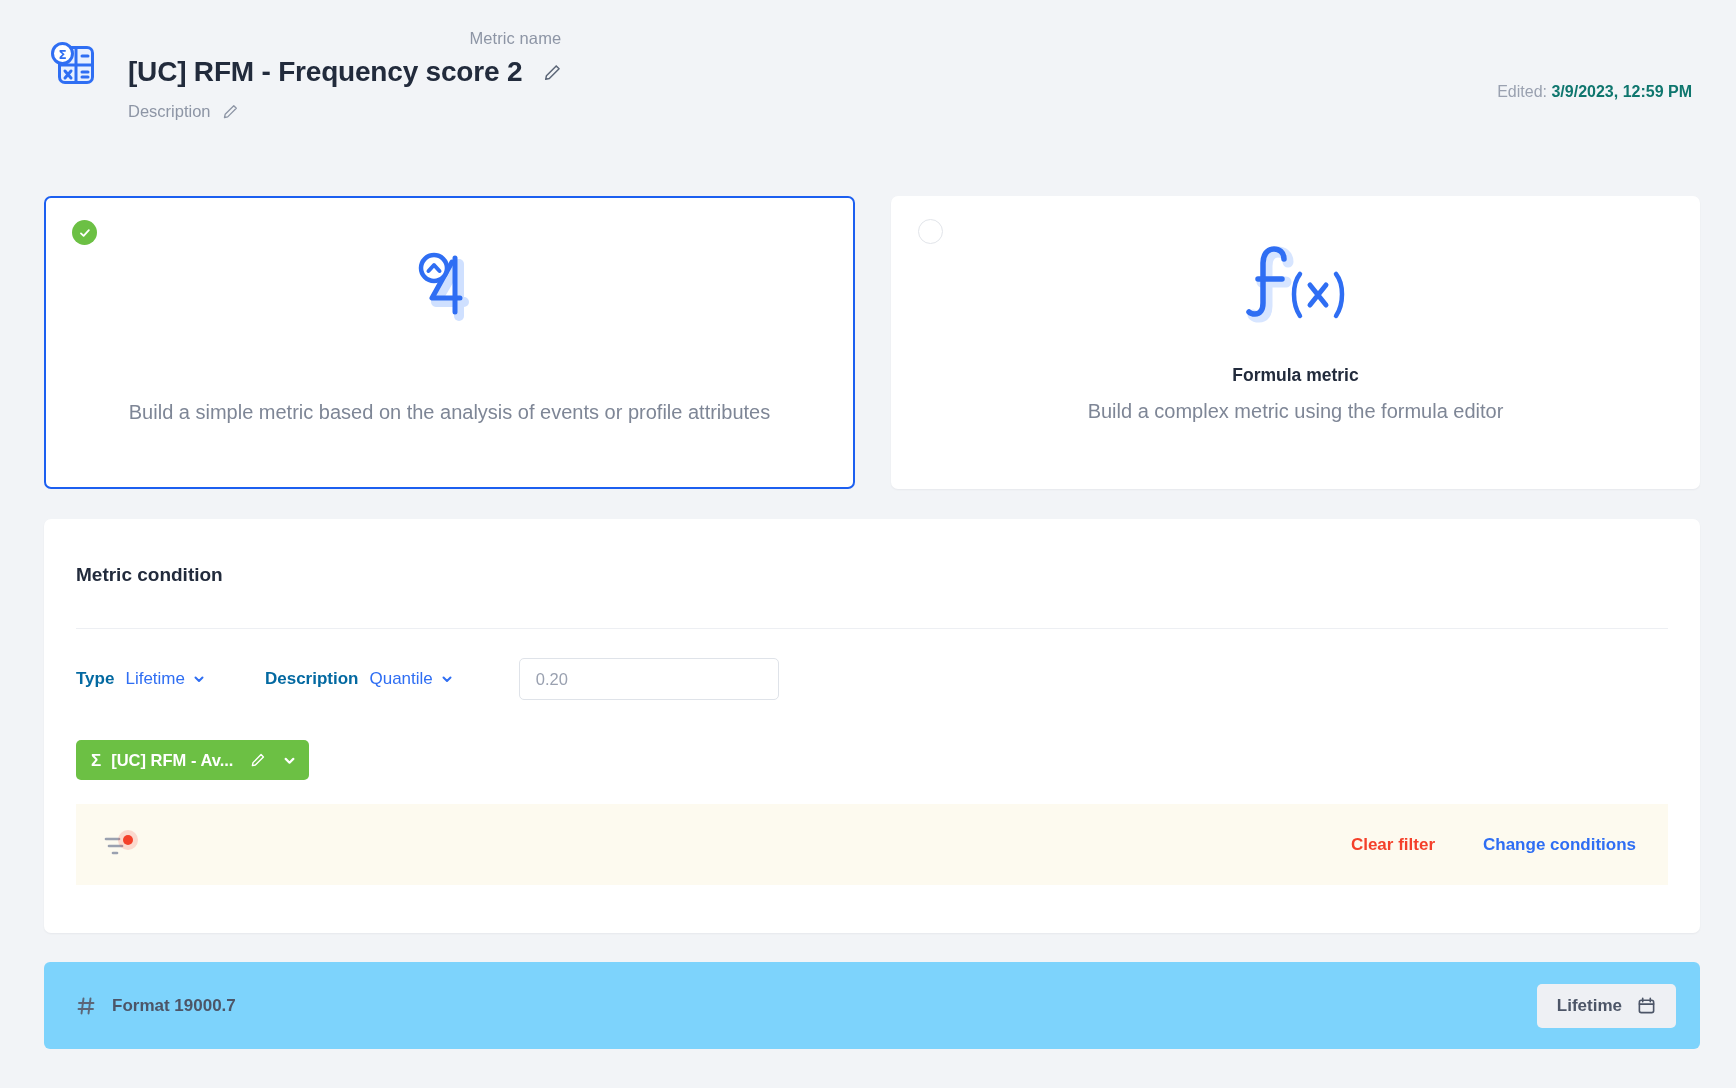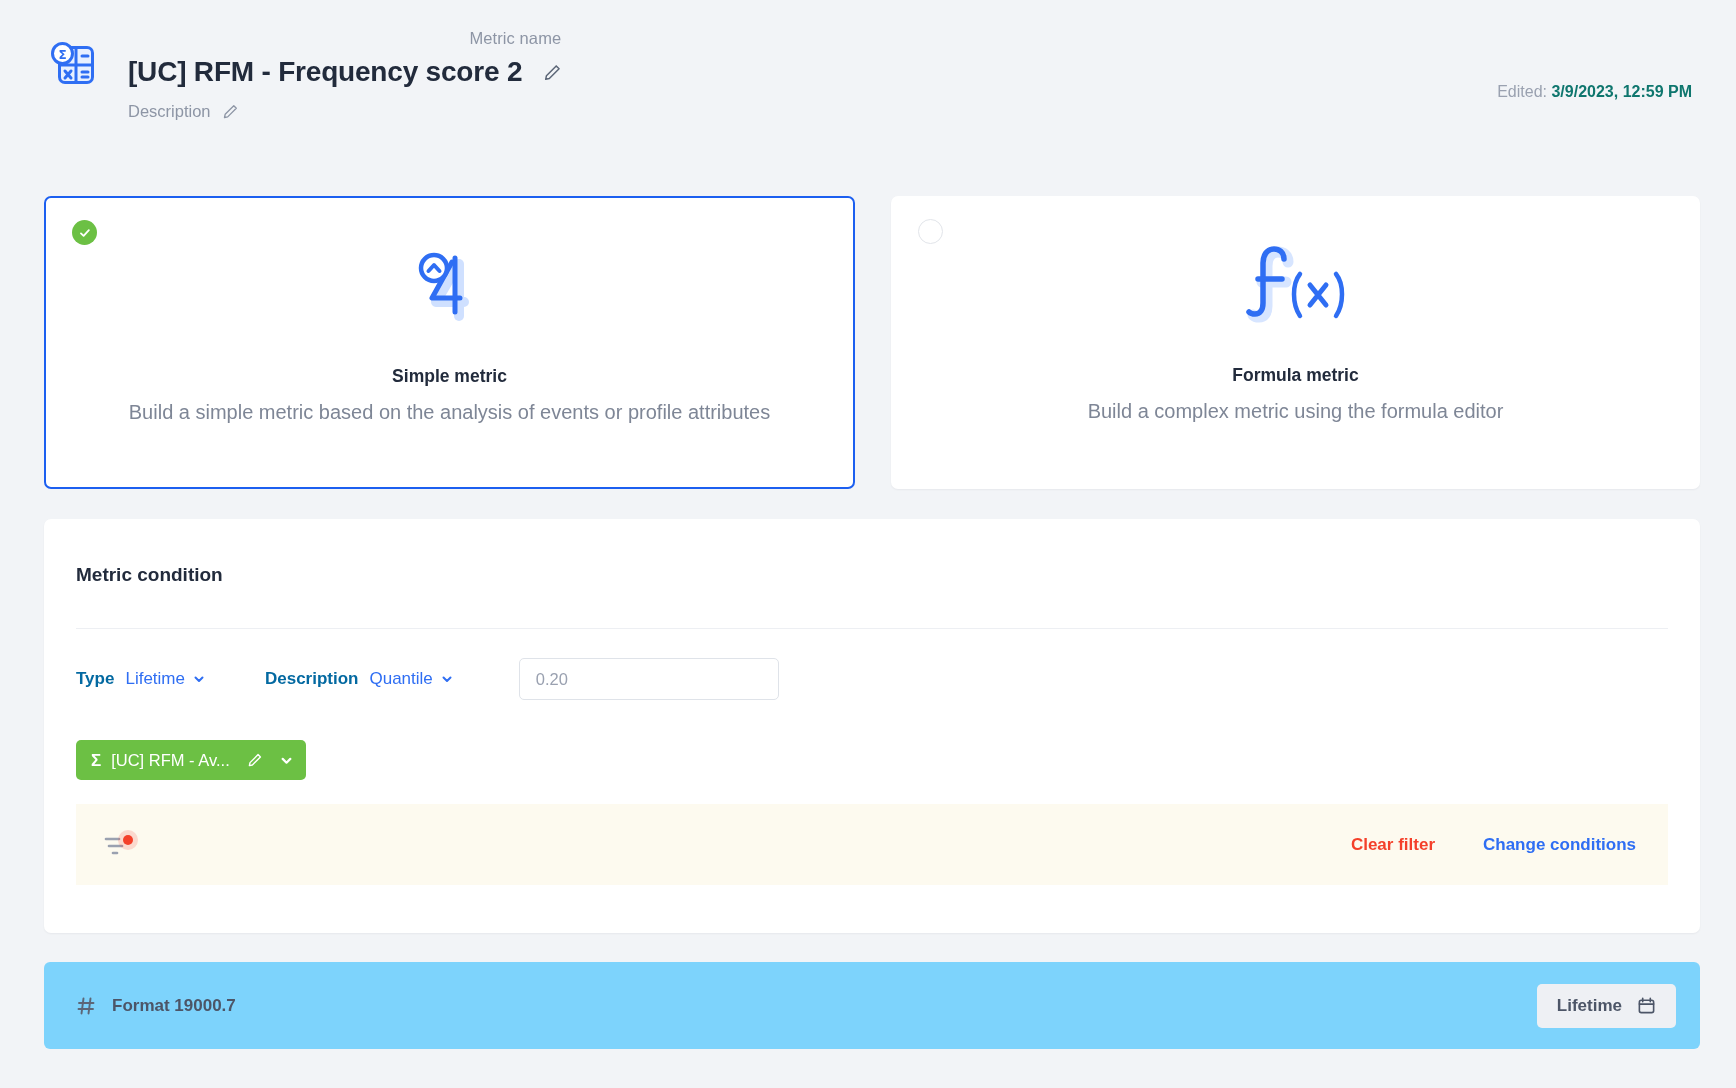--- a/index.html
+++ b/index.html
@@ -232,21 +232,21 @@
     color: #fff;
     cursor: pointer;
   }
   .chip-sigma {
     font-size: 17px;
     font-weight: bold;
     line-height: 1;
   }
   .chip-label {
     font-size: 16.5px;
-    font-weight: normal;
+    font-weight: bold;
     margin-left: 10px;
     white-space: nowrap;
   }
   .chip-pencil { margin-left: 18px; display: inline-flex; color:#fff; }
   .chip-chev { margin-left: 18px; display: inline-flex; color:#fff; }
 
   .filter-bar {
     position: absolute;
     left: 32px; right: 32px;
     top: 285px;
@@ -406,21 +406,20 @@
       <div class="card-art">
         <svg viewBox="0 0 76 86" width="76" height="86" fill="none">
           <path d="M44 22 L24 56 H52" stroke="#cfe0ff" stroke-width="10" stroke-linecap="round" stroke-linejoin="round"></path>
           <path d="M47 18 V70" stroke="#cfe0ff" stroke-width="10" stroke-linecap="round"></path>
           <path d="M40 16 L20 52 H48" stroke="#2f6ef3" stroke-width="5" stroke-linecap="round" stroke-linejoin="round" fill="none"></path>
           <path d="M43 12 V66" stroke="#2f6ef3" stroke-width="5" stroke-linecap="round"></path>
           <circle cx="22" cy="22" r="13" fill="#ffffff" stroke="#2f6ef3" stroke-width="4.5"></circle>
           <path d="M16.5 25 L22 19 L27.5 25" stroke="#2f6ef3" stroke-width="4" stroke-linecap="round" stroke-linejoin="round" fill="none"></path>
         </svg>
       </div>
-      <div class="card-title">Simple metric</div>
       <div class="card-desc">Build a simple metric based on the analysis of events or profile attributes</div>
     </div>
 
     <div class="type-card">
       <div class="sel-indicator">
         <div class="radio-empty"></div>
       </div>
       <div class="card-art">
         <svg viewBox="0 0 100 88" width="100" height="88" fill="none">
           <path d="M42 18 c0-7-5-10-10-10 -7 0-11 6-11 14 V62 c0 7-3 11-8 11 -3 0-5-1-6-2" stroke="#d7e5ff" stroke-width="11" stroke-linecap="round" fill="none"></path>

